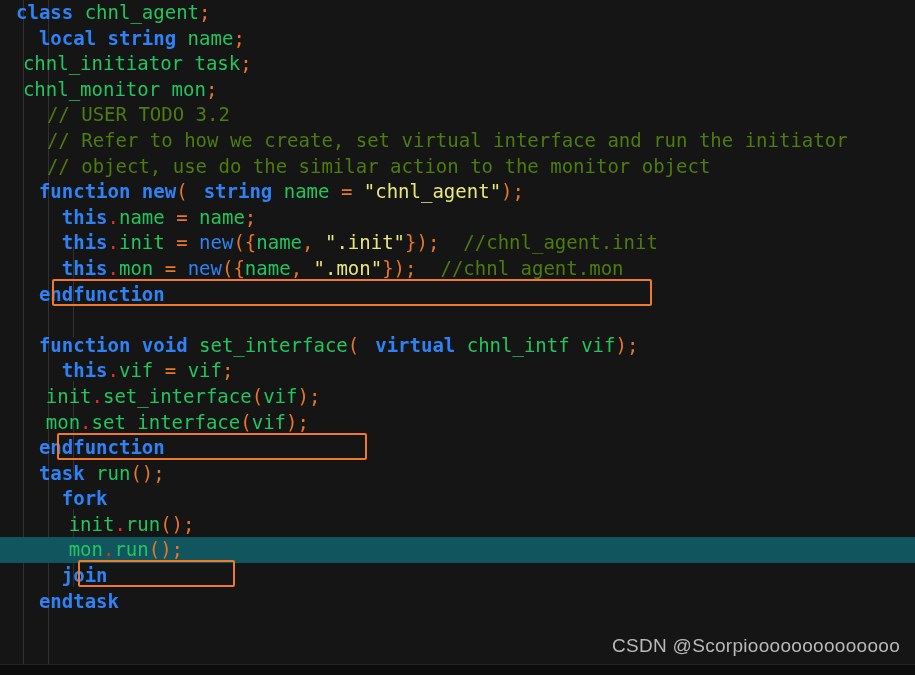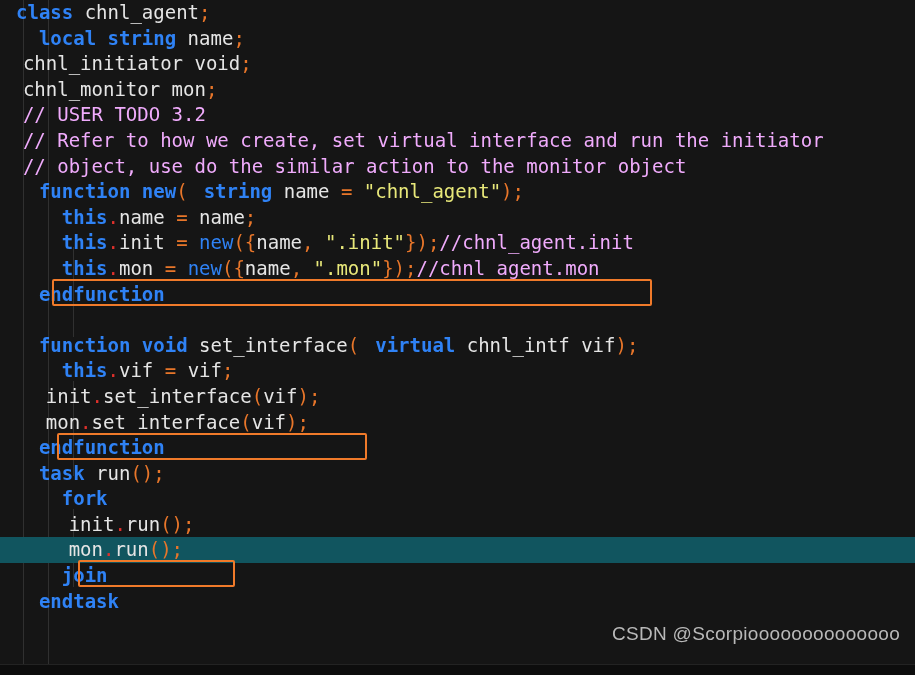--- a/index.html
+++ b/index.html
@@ -60,40 +60,40 @@
     letter-spacing: 0px;
     color: #e8e8e8;
   }
 
   .line.hl {
     background: #11555f;
   }
 
   
   .kw   { color: #2f82f5; font-weight: bold; margin-left: 16px; }
-  .id   { color: #e5e5e5; text-align: center; }
+  .id   { color: #22c55e; text-align: center; }
   .punc { color: #e8762a; }
   .dot  { color: #e0312c; }
   .str  { color: #e8e87a; }
-  .cmt  { color: #f0abfc; }
+  .cmt  { color: #4d7c0f; margin-left: 24px; }
   .fn   { color: #2f82f5; }
 
   
   .box {
     position: absolute;
     border: 2px solid #f07a2a;
     border-radius: 2px;
     box-sizing: border-box;
     pointer-events: none;
   }
 
   #watermark {
     position: absolute;
     right: 15px;
-    bottom: 30px;
+    bottom: 18px;
     font-family: "Liberation Sans", sans-serif;
     font-size: 19px;
     color: #b9b9b9;
     letter-spacing: .3px;
     white-space: pre;
   }
 </style>
 </head>
 <body>
 
@@ -104,21 +104,21 @@
   <div class="indent-guide" style="left:73px;  top:247px; height:90px;"></div>
   <div class="indent-guide" style="left:73px;  top:381px; height:95px;"></div>
   <div class="indent-guide" style="left:73px;  top:509px; height:78px;"></div>
 
   <div id="code">
 
     <div class="line"><span class="kw">class</span><span class="id"> chnl_agent</span><span class="punc">;</span></div>
 
     <div class="line"><span class="id">  </span><span class="kw">local string</span><span class="id"> name</span><span class="punc">;</span></div>
 
-    <div class="line"><span class="id">  chnl_initiator void</span><span class="punc">;</span></div>
+    <div class="line"><span class="id">  chnl_initiator task</span><span class="punc">;</span></div>
 
     <div class="line"><span class="id">  chnl_monitor mon</span><span class="punc">;</span></div>
 
     <div class="line"><span class="id">  </span><span class="cmt">// USER TODO 3.2</span></div>
 
     <div class="line"><span class="id">  </span><span class="cmt">// Refer to how we create, set virtual interface and run the initiator</span></div>
 
     <div class="line"><span class="id">  </span><span class="cmt">// object, use do the similar action to the monitor object</span></div>
 
 

